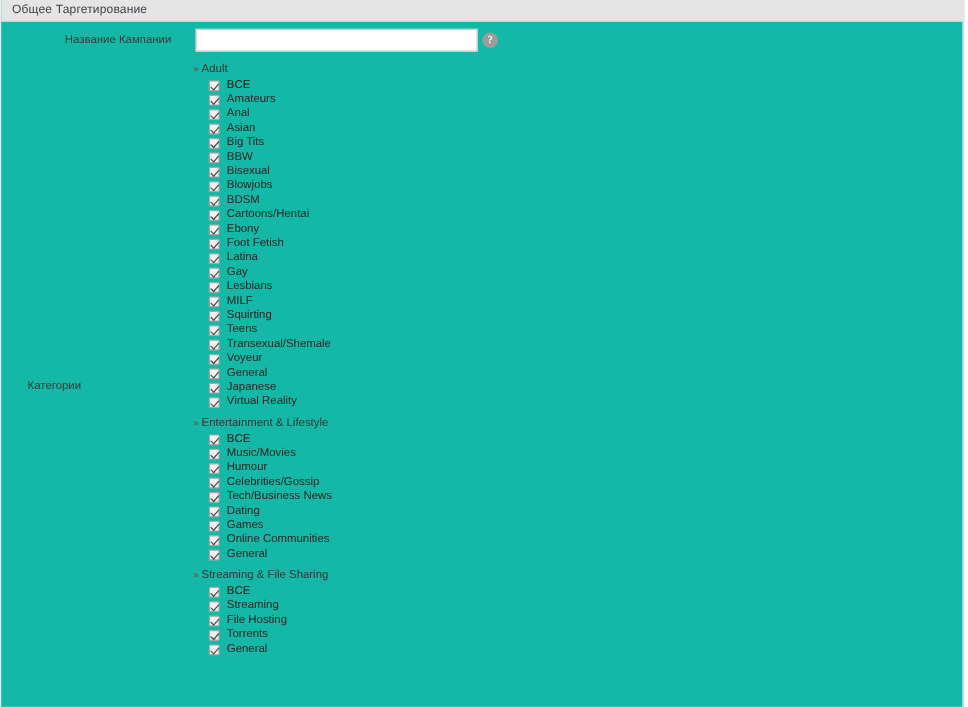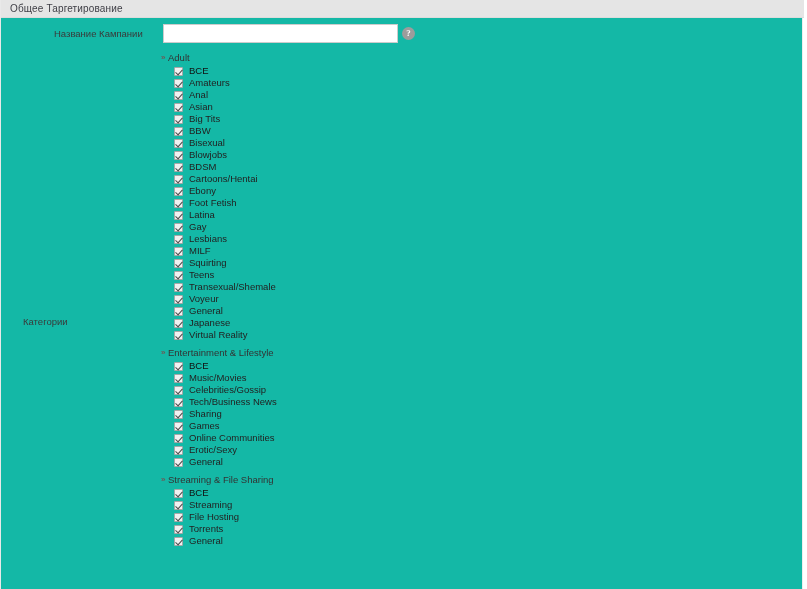--- a/index.html
+++ b/index.html
@@ -301,41 +301,41 @@
           <div class="cat-item is-all">
             <input type="checkbox" checked="" style="">
             <span class="cat-item-label">BCE</span>
           </div>
           <div class="cat-item">
             <input type="checkbox" checked="" style="">
             <span class="cat-item-label">Music/Movies</span>
           </div>
           <div class="cat-item">
             <input type="checkbox" checked="" style="">
+            <span class="cat-item-label">Humour</span>
+          </div>
+          <div class="cat-item">
+            <input type="checkbox" checked="" style="">
             <span class="cat-item-label">Celebrities/Gossip</span>
           </div>
           <div class="cat-item">
             <input type="checkbox" checked="" style="">
             <span class="cat-item-label">Tech/Business News</span>
           </div>
           <div class="cat-item">
             <input type="checkbox" checked="" style="">
-            <span class="cat-item-label">Sharing</span>
+            <span class="cat-item-label">Dating</span>
           </div>
           <div class="cat-item">
             <input type="checkbox" checked="" style="">
             <span class="cat-item-label">Games</span>
           </div>
           <div class="cat-item">
             <input type="checkbox" checked="" style="">
             <span class="cat-item-label">Online Communities</span>
-          </div>
-          <div class="cat-item">
-            <input type="checkbox" checked="" style="">
-            <span class="cat-item-label">Erotic/Sexy</span>
           </div>
           <div class="cat-item">
             <input type="checkbox" checked="" style="">
             <span class="cat-item-label">General</span>
           </div>
         </div>
       </div>
       <div class="cat-group">
         <div class="cat-group-header">
           <span class="chev-icon">»</span>

